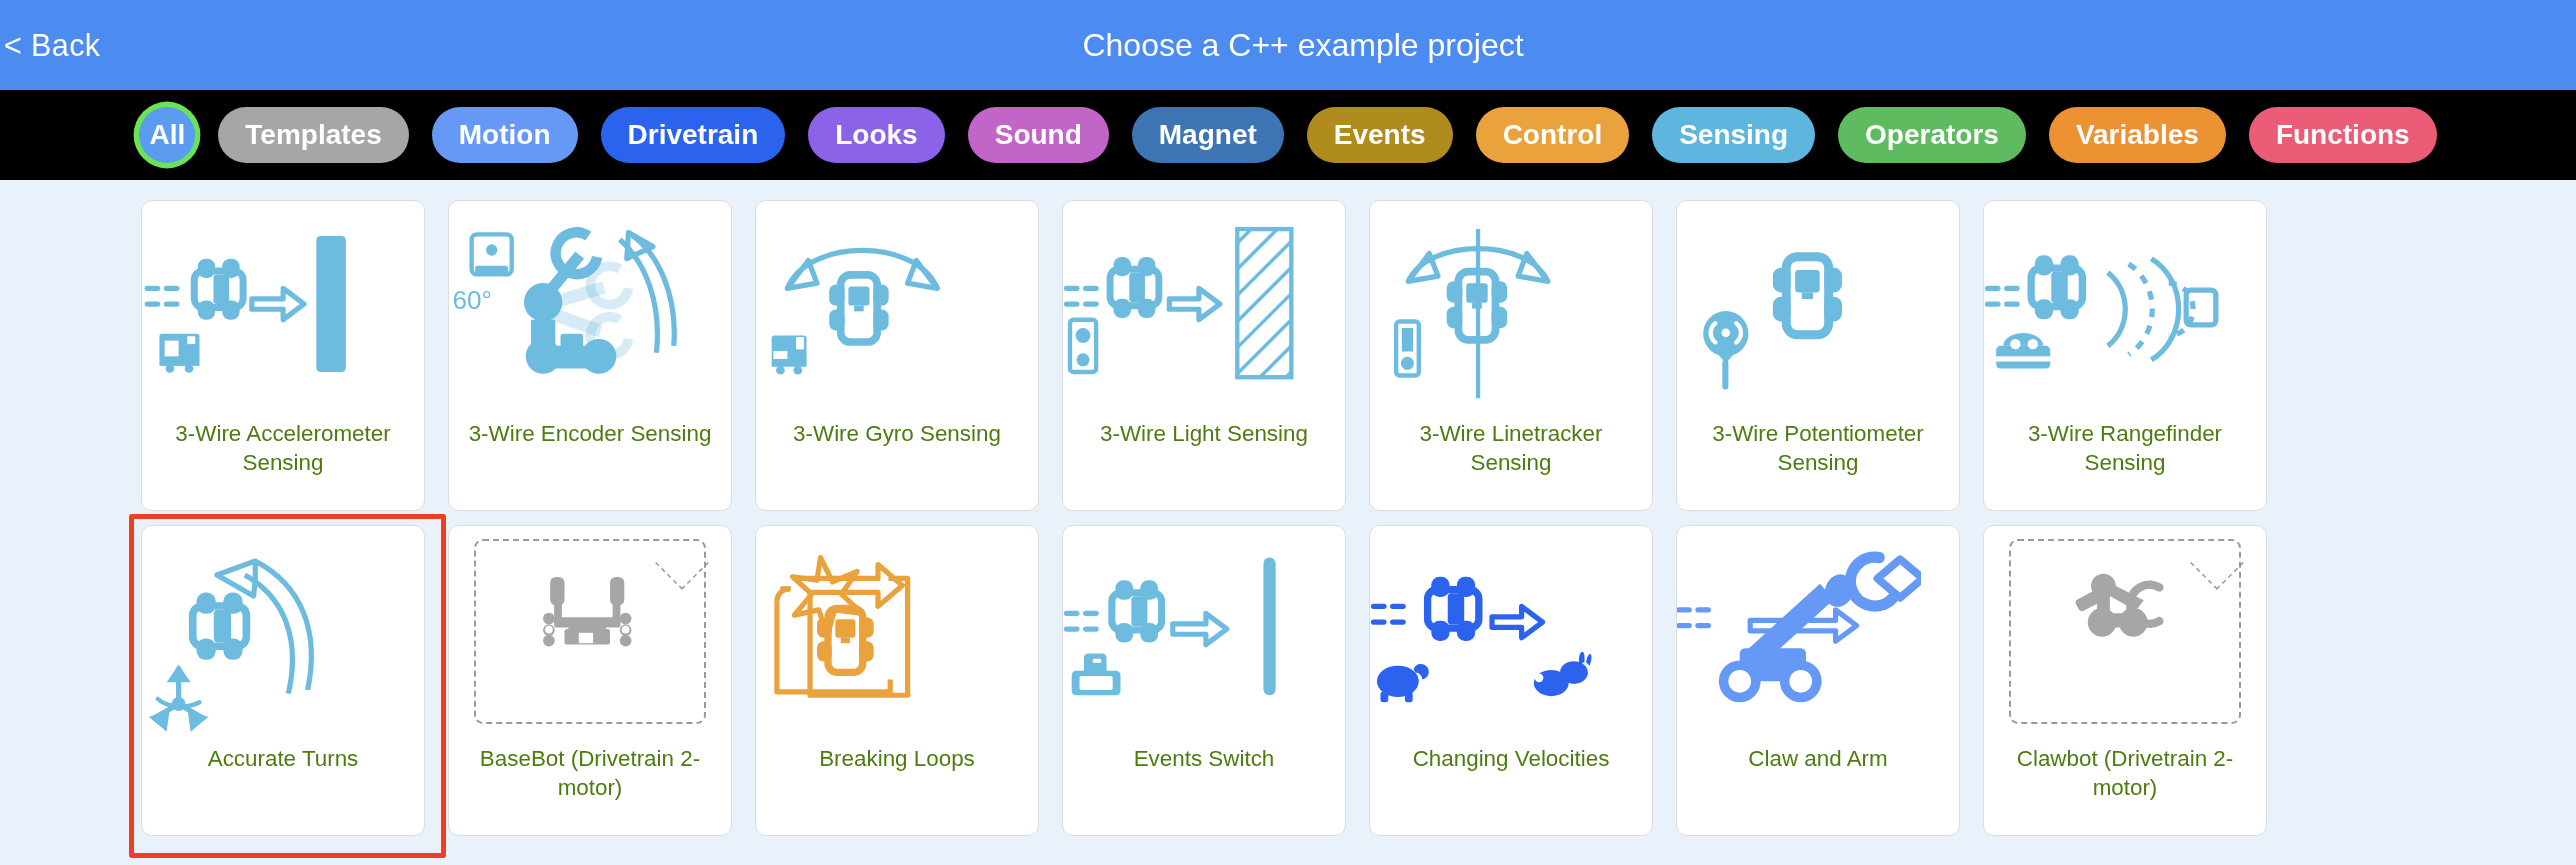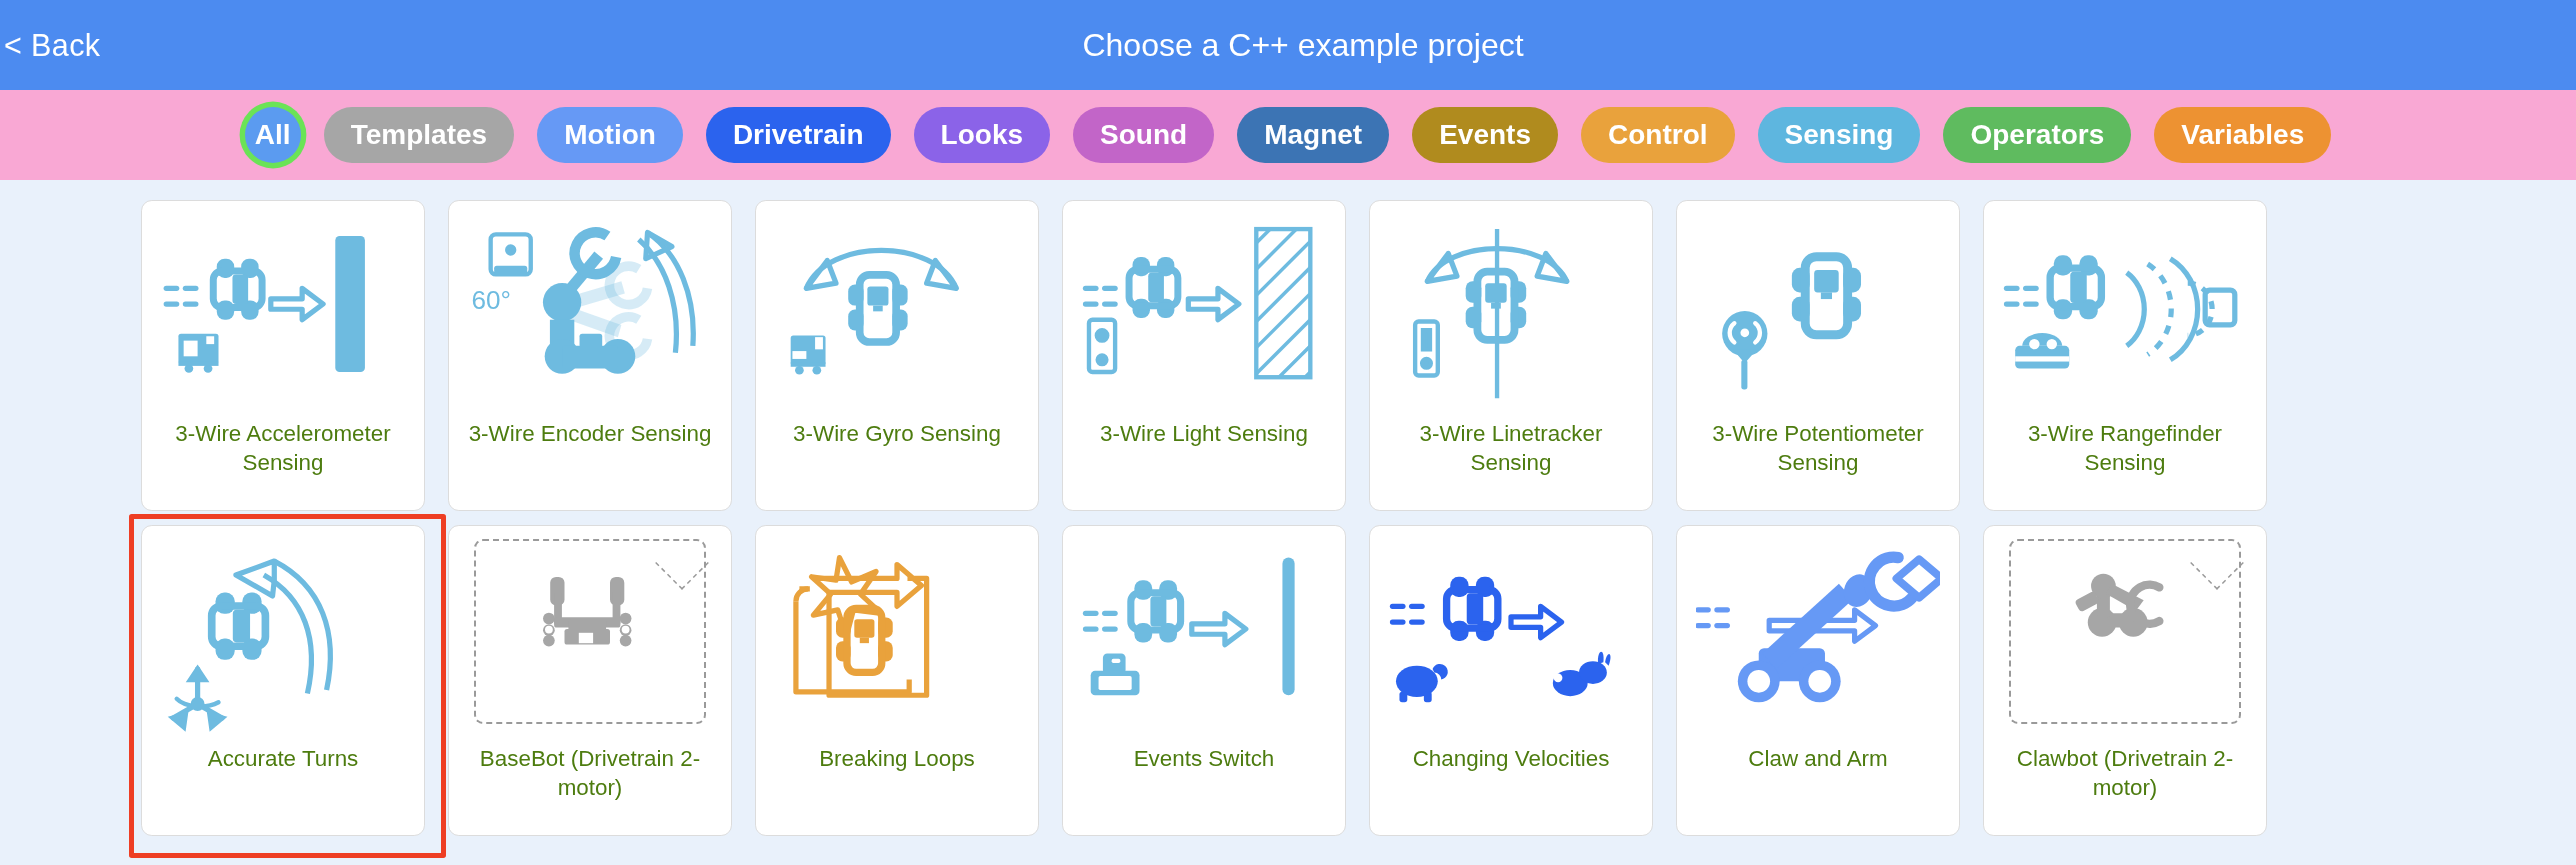--- a/index.html
+++ b/index.html
@@ -33,21 +33,21 @@
     color: #FFFFFF;
     font-size: 32px;
     font-weight: 400;
     white-space: nowrap;
     margin-left: 30px;
   }
 
   
   .filter-bar {
     height: 90px;
-    background: #f9a8d4;
+    background: #000000;
     display: flex;
     align-items: center;
     justify-content: center;
     gap: 23px;
   }
   .pill {
     height: 56px;
     border-radius: 28px;
     display: flex;
     align-items: center;
@@ -103,21 +103,20 @@
     align-items: center;
     justify-content: flex-start;
     cursor: pointer;
     overflow: hidden;
   }
   .card-icon {
     height: 219px;
     width: 100%;
     display: flex;
     align-items: center;
-    justify-content: center;
     position: relative;
   }
   .card-icon svg { width: 244px; height: 192px; }
   .card-label {
     font-size: 22.4px;
     color: #4d7c0f;
     text-align: center;
     line-height: 1.28;
     padding: 0 12.6px;
     white-space: pre-line;
@@ -188,20 +187,23 @@
       <span>Control</span>
     </div>
     <div class="pill" style="background: rgb(94, 182, 223);">
       <span>Sensing</span>
     </div>
     <div class="pill" style="background: rgb(95, 187, 95);">
       <span>Operators</span>
     </div>
     <div class="pill" style="background: rgb(237, 146, 50);">
       <span>Variables</span>
+    </div>
+    <div class="pill" style="background: rgb(235, 92, 118);">
+      <span>Functions</span>
     </div>
   </div>
 
 <div class="grid-area" id="grid-area">
     <div class="grid-row">
       <div class="card-slot">
         <div class="card">
           <div class="card-icon">
             <svg viewBox="0 0 280 200" xmlns="http://www.w3.org/2000/svg">
     <g stroke="#6EBBE0" stroke-width="6" stroke-linecap="round">

